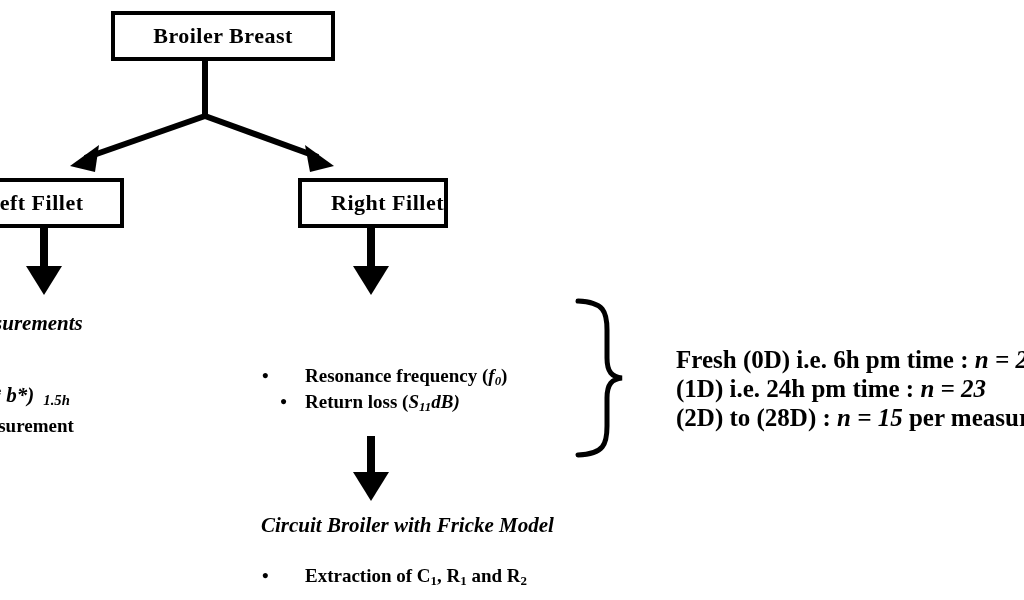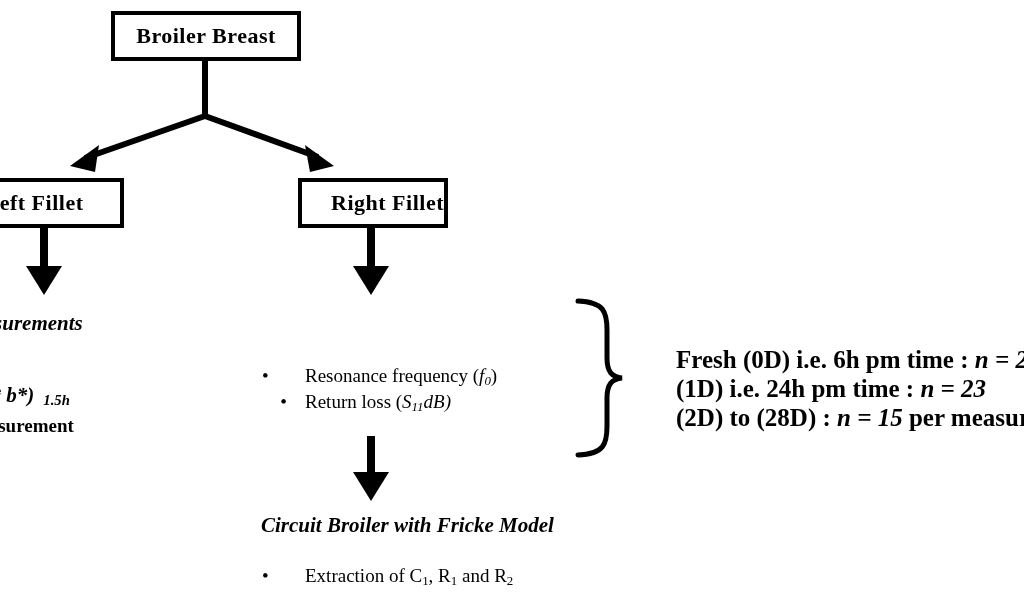--- a/index.html
+++ b/index.html
@@ -24,21 +24,21 @@
     display: flex;
     align-items: center;
     justify-content: center;
   }
   .node-label {
     font-weight: bold;
     font-size: 22px;
     letter-spacing: 0.5px;
     white-space: nowrap;
   }
-  #box-broiler { left: 111px; top: 11px; width: 190px; height: 50px; }
+  #box-broiler { left: 111px; top: 11px; width: 224px; height: 50px; }
   #box-left    { left: -56px; top: 178px; width: 180px; height: 50px; }
   #box-right   { left: 298px; top: 178px; width: 150px; height: 50px; justify-content: flex-end; }
 
   .svg-layer {
     position: absolute;
     left: 0; top: 0;
     width: 1024px;
     height: 600px;
     pointer-events: none;
   }
@@ -50,21 +50,21 @@
     font-size: 21px;
     white-space: nowrap;
   }
   #heading-left-meas { left: -66px; top: 311px; }
   #heading-elec-meas { left: 261px; top: 311px; }
   #heading-circuit   { left: 261px; top: 513px; }
 
   .bullet-row {
     position: absolute;
     white-space: nowrap;
-    font-weight: normal;
+    font-weight: bold;
     font-size: 19px;
   }
   .bullet-dot {
     display: inline-block;
     width: 43px;
     font-size: 19px;
   }
   .plain-row {
     position: absolute;
     white-space: nowrap;

